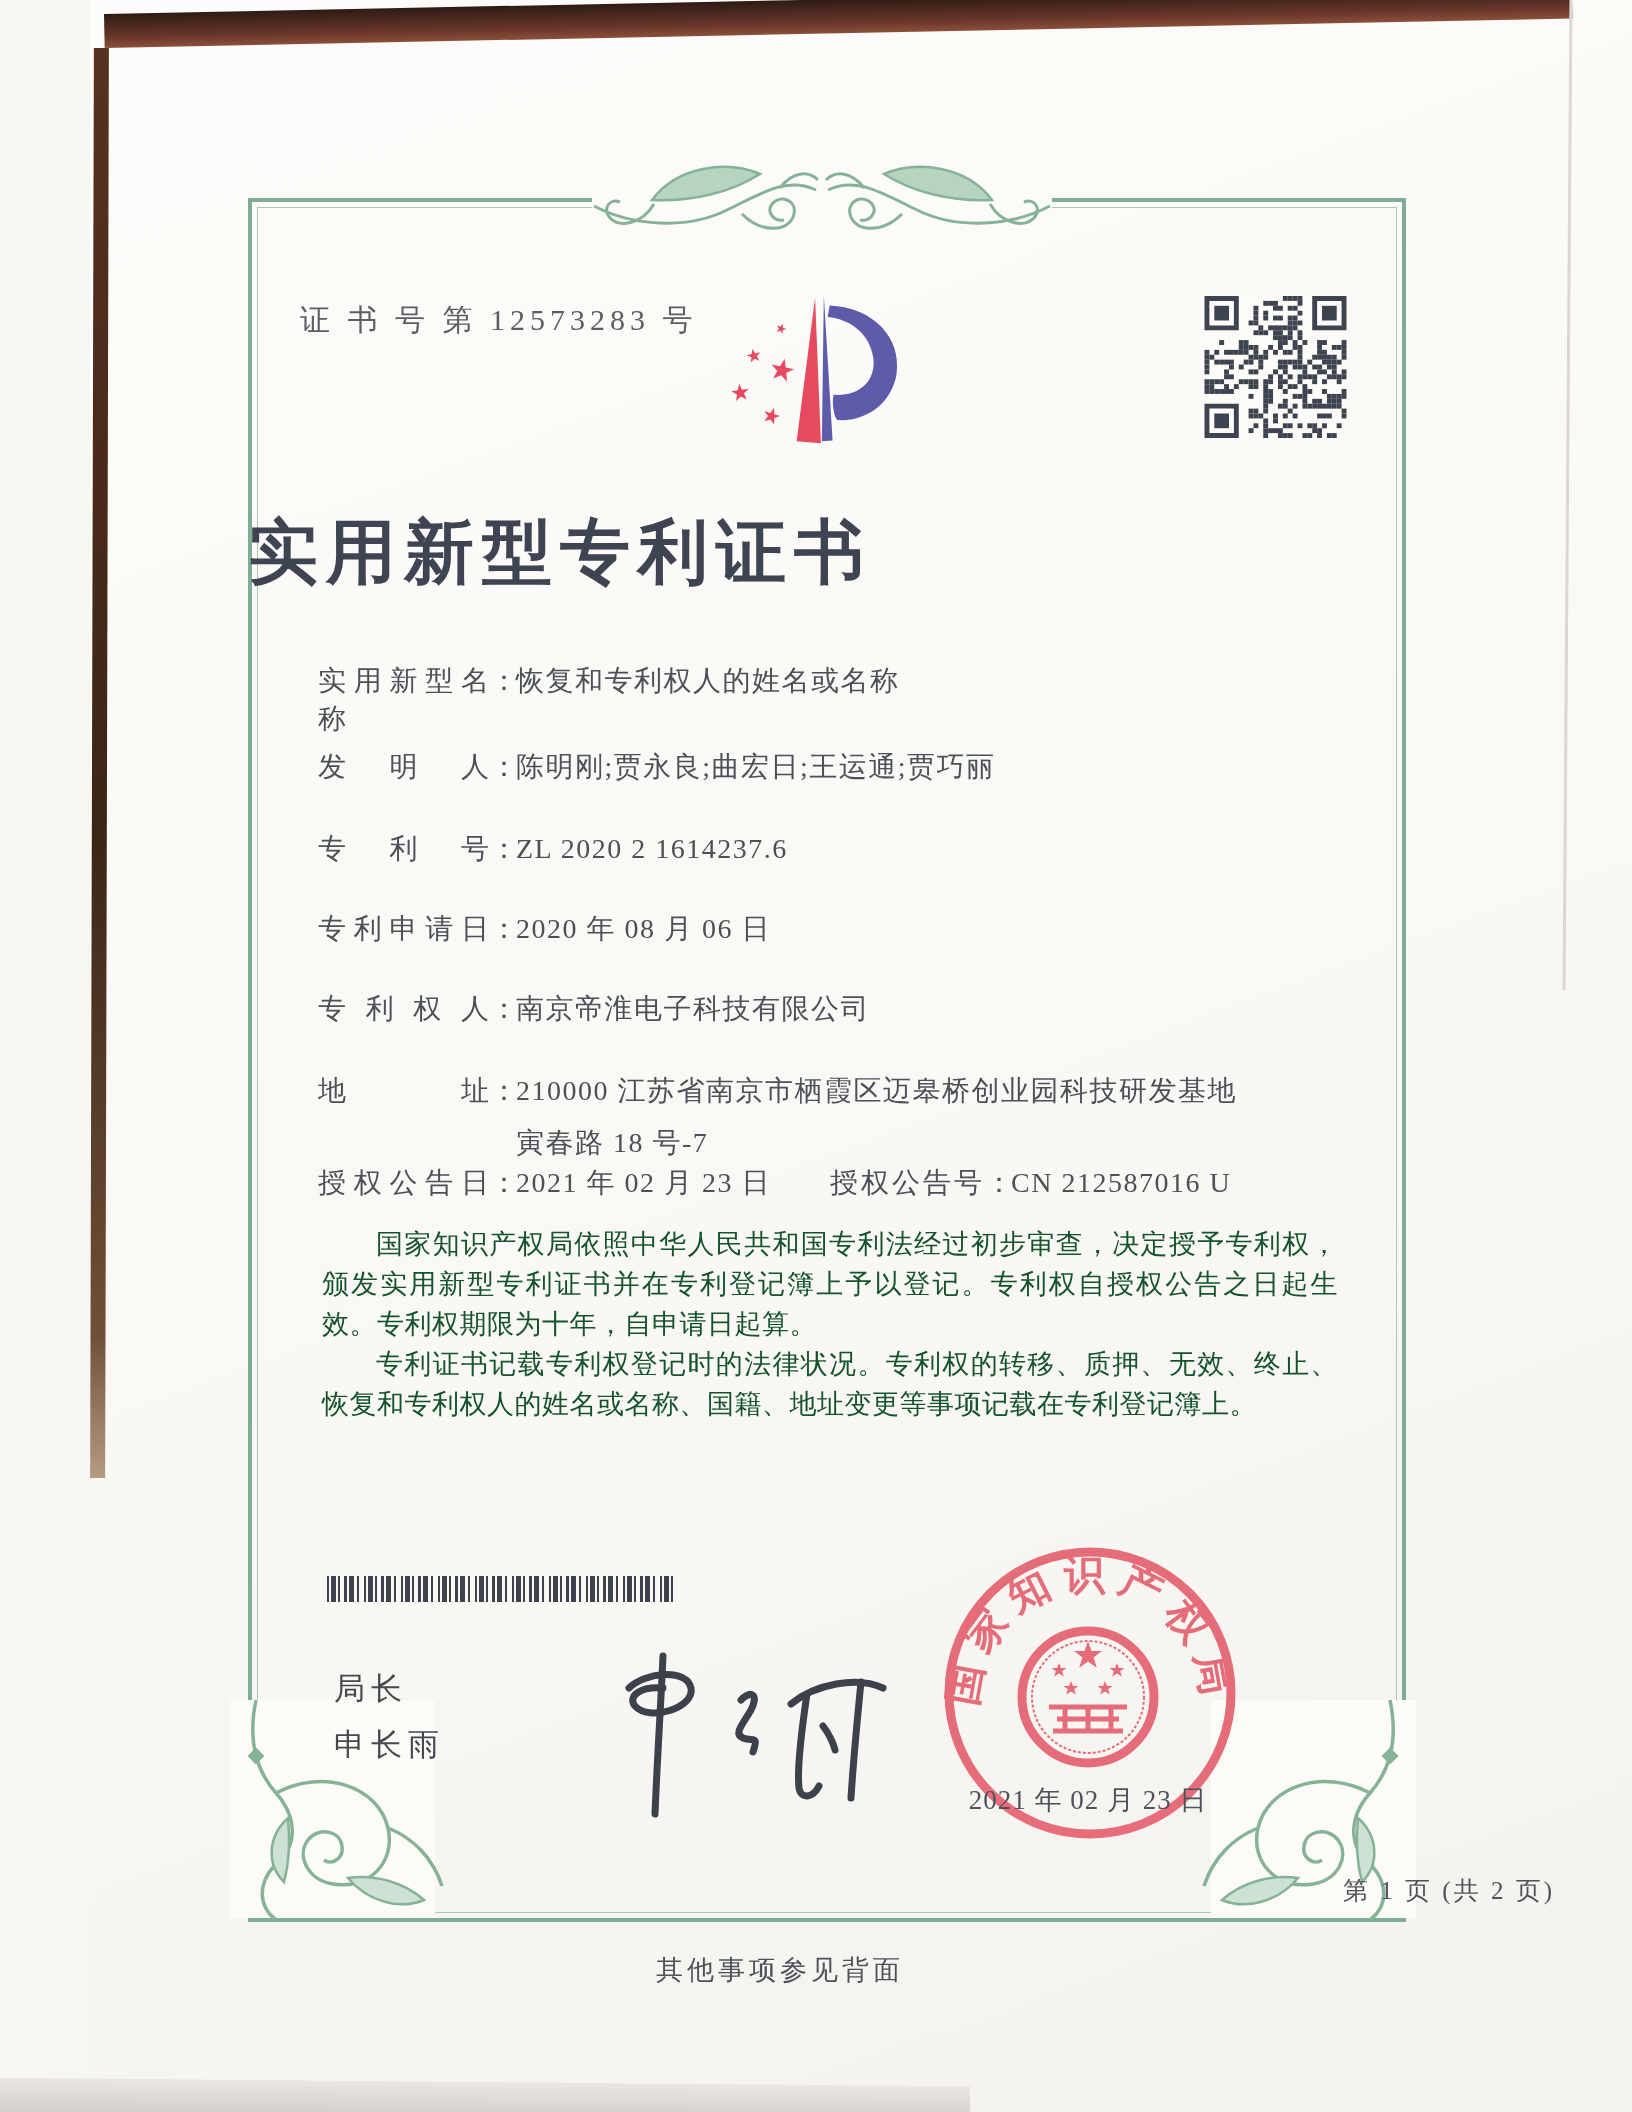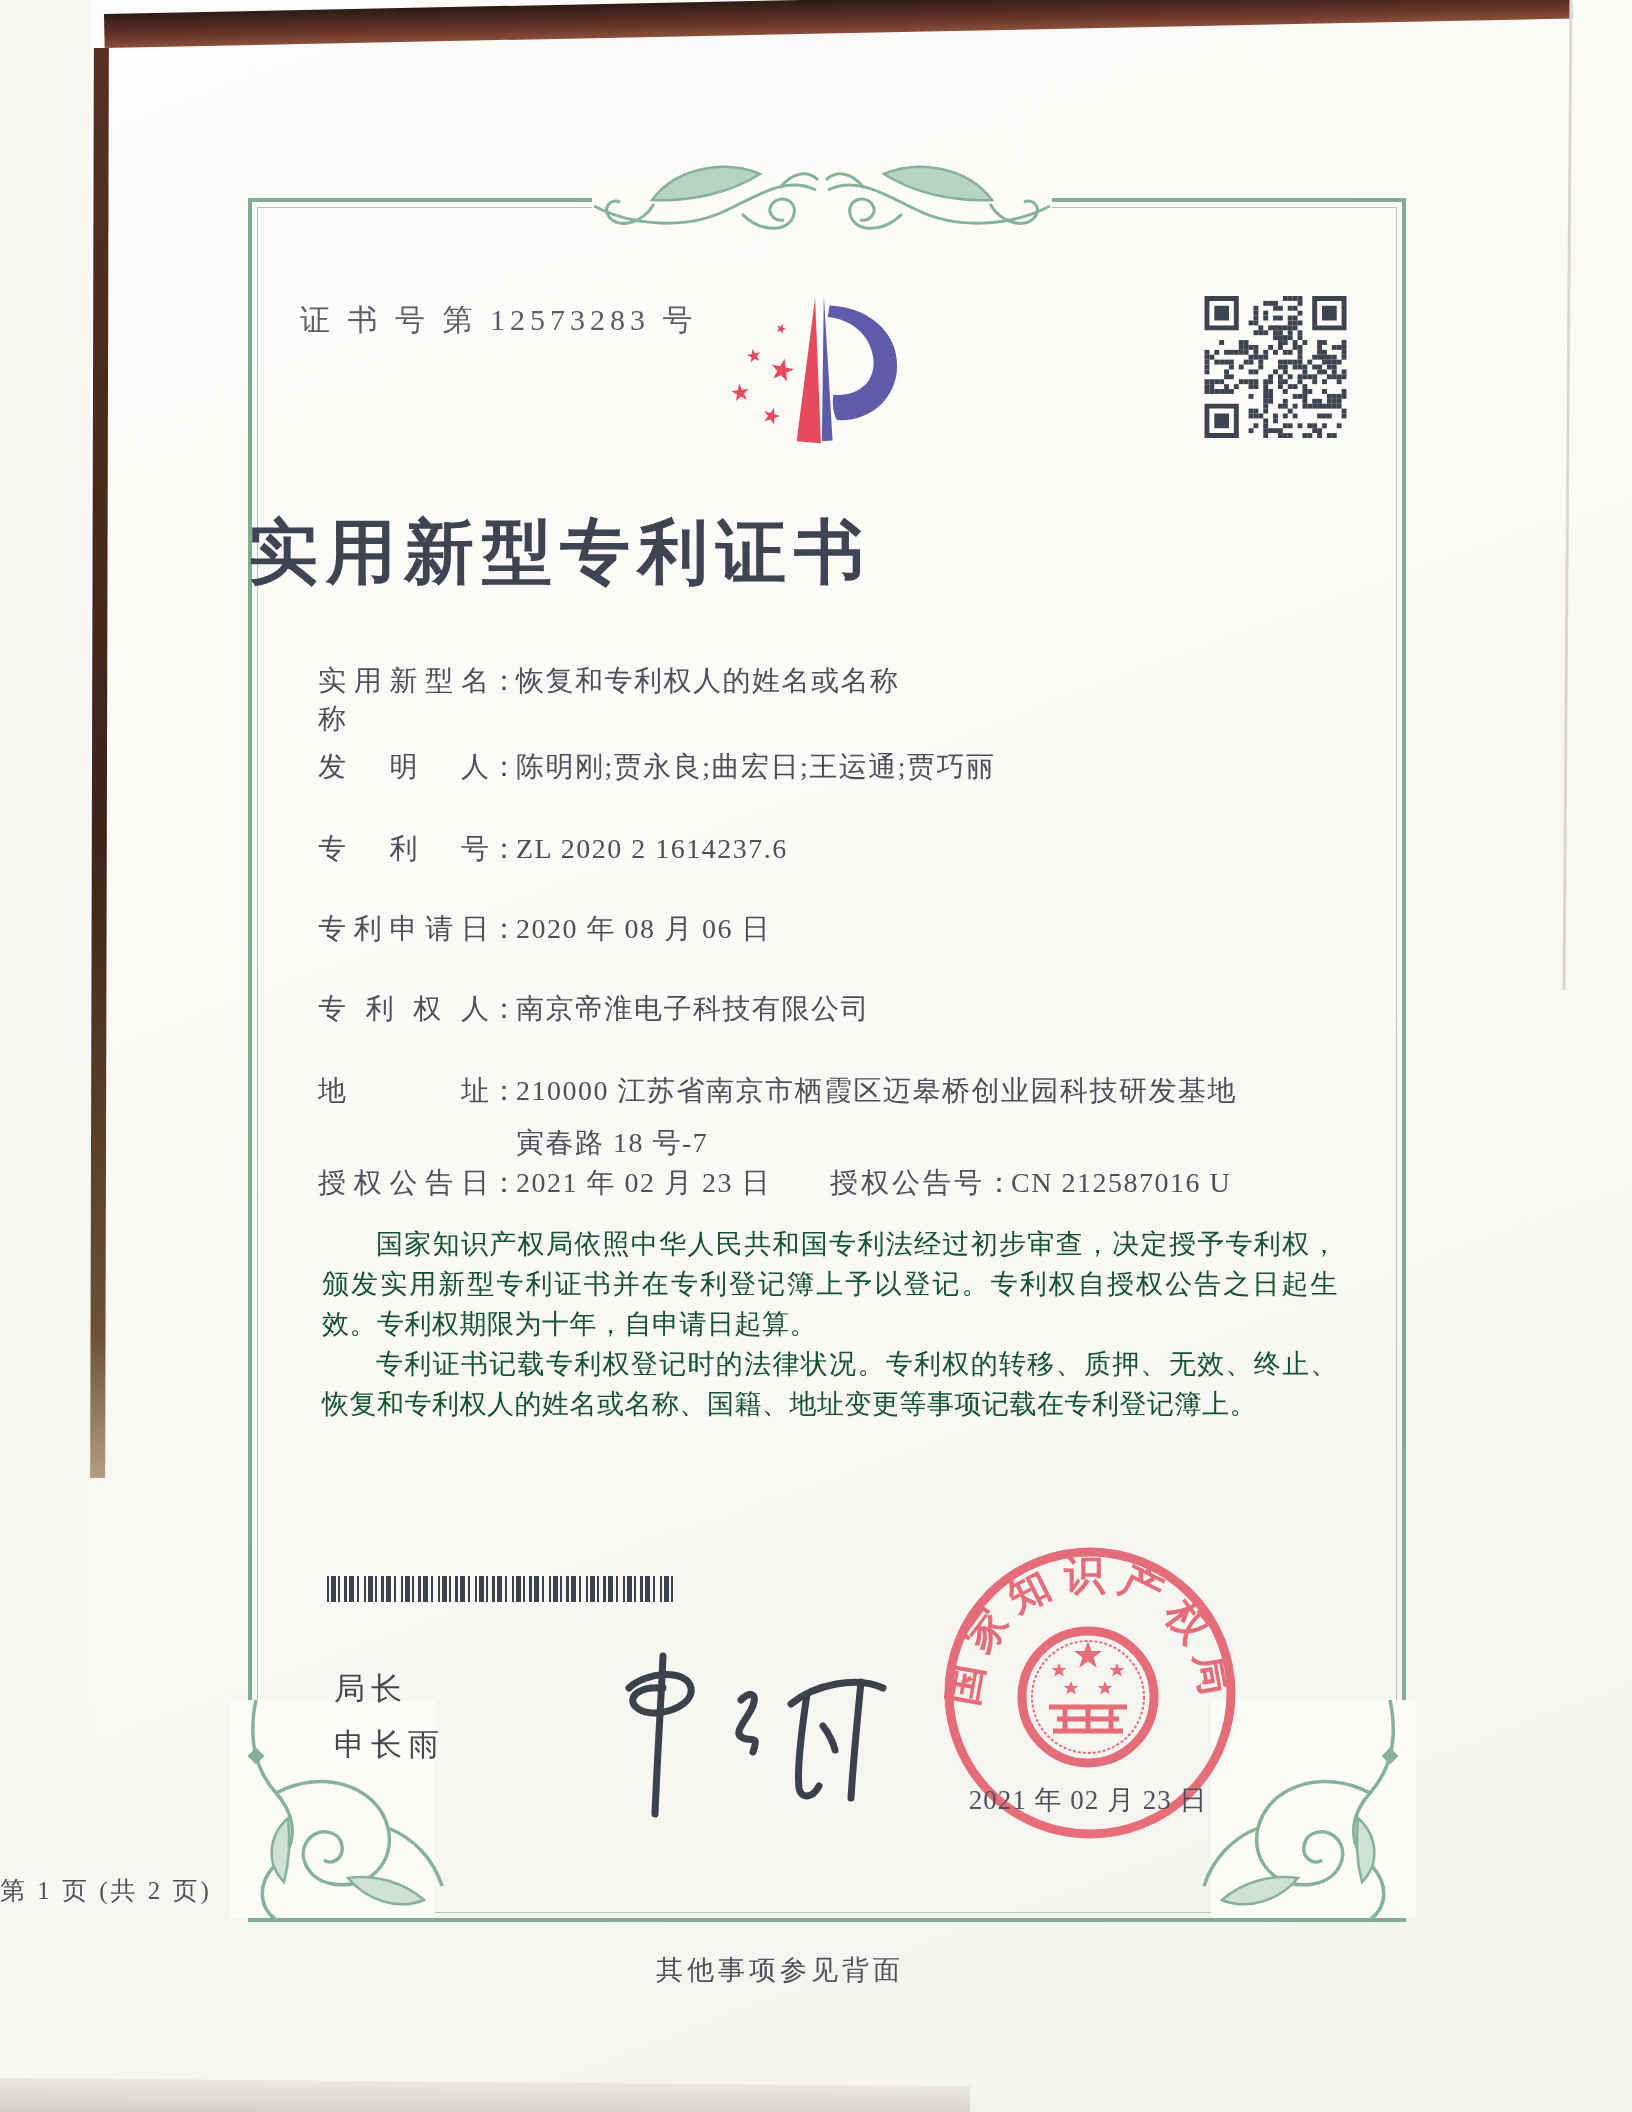--- a/index.html
+++ b/index.html
@@ -37,21 +37,21 @@
              color:#14532d;text-align:justify;letter-spacing:.5px;}
   .body-text p{margin:0;text-indent:2em;}
   .barcode{position:absolute;left:327px;top:1576px;width:348px;height:26px;
            background:repeating-linear-gradient(90deg,#3d424c 0 2px,transparent 2px 4px,#3d424c 4px 9px,
            transparent 9px 11px,#3d424c 11px 13px,transparent 13px 17px,#3d424c 17px 20px,transparent 20px 22px,
            #3d424c 22px 27px,transparent 27px 30px,#3d424c 30px 32px,transparent 32px 37px);}
   .director-title{position:absolute;left:334px;top:1668px;font-size:31px;letter-spacing:6px;color:#44494f;text-align:right;}
   .director-name{position:absolute;left:334px;top:1724px;font-size:31px;letter-spacing:6px;color:#44494f;}
   .seal-date{position:absolute;left:968px;top:1782px;width:240px;text-align:center;
              font-size:27px;letter-spacing:1px;color:#4e535b;}
-  .footer-page{position:absolute;left:0;top:1874px;width:1555px;text-align:left;font-size:25px;
+  .footer-page{position:absolute;left:0;top:1874px;width:1555px;text-align:right;font-size:25px;
                letter-spacing:3px;color:#4d525a;}
   .back-note{position:absolute;left:0;top:1952px;width:1560px;text-align:center;font-size:27px;
              letter-spacing:4px;color:#4d525a;}
   svg{display:block;}
 </style>
 </head>
 <body>
 
 <div id="canvas">
   <div class="paper"></div>

